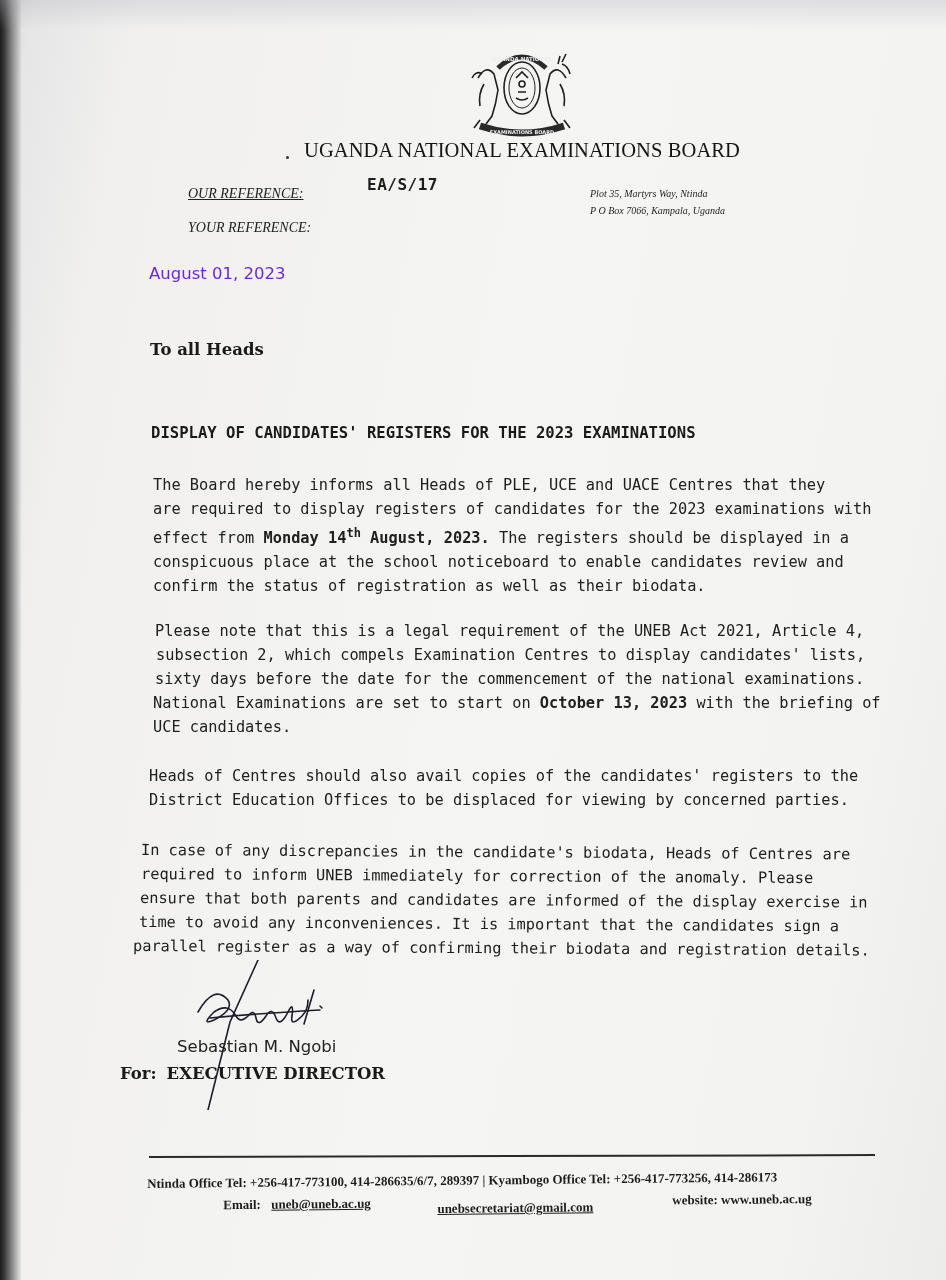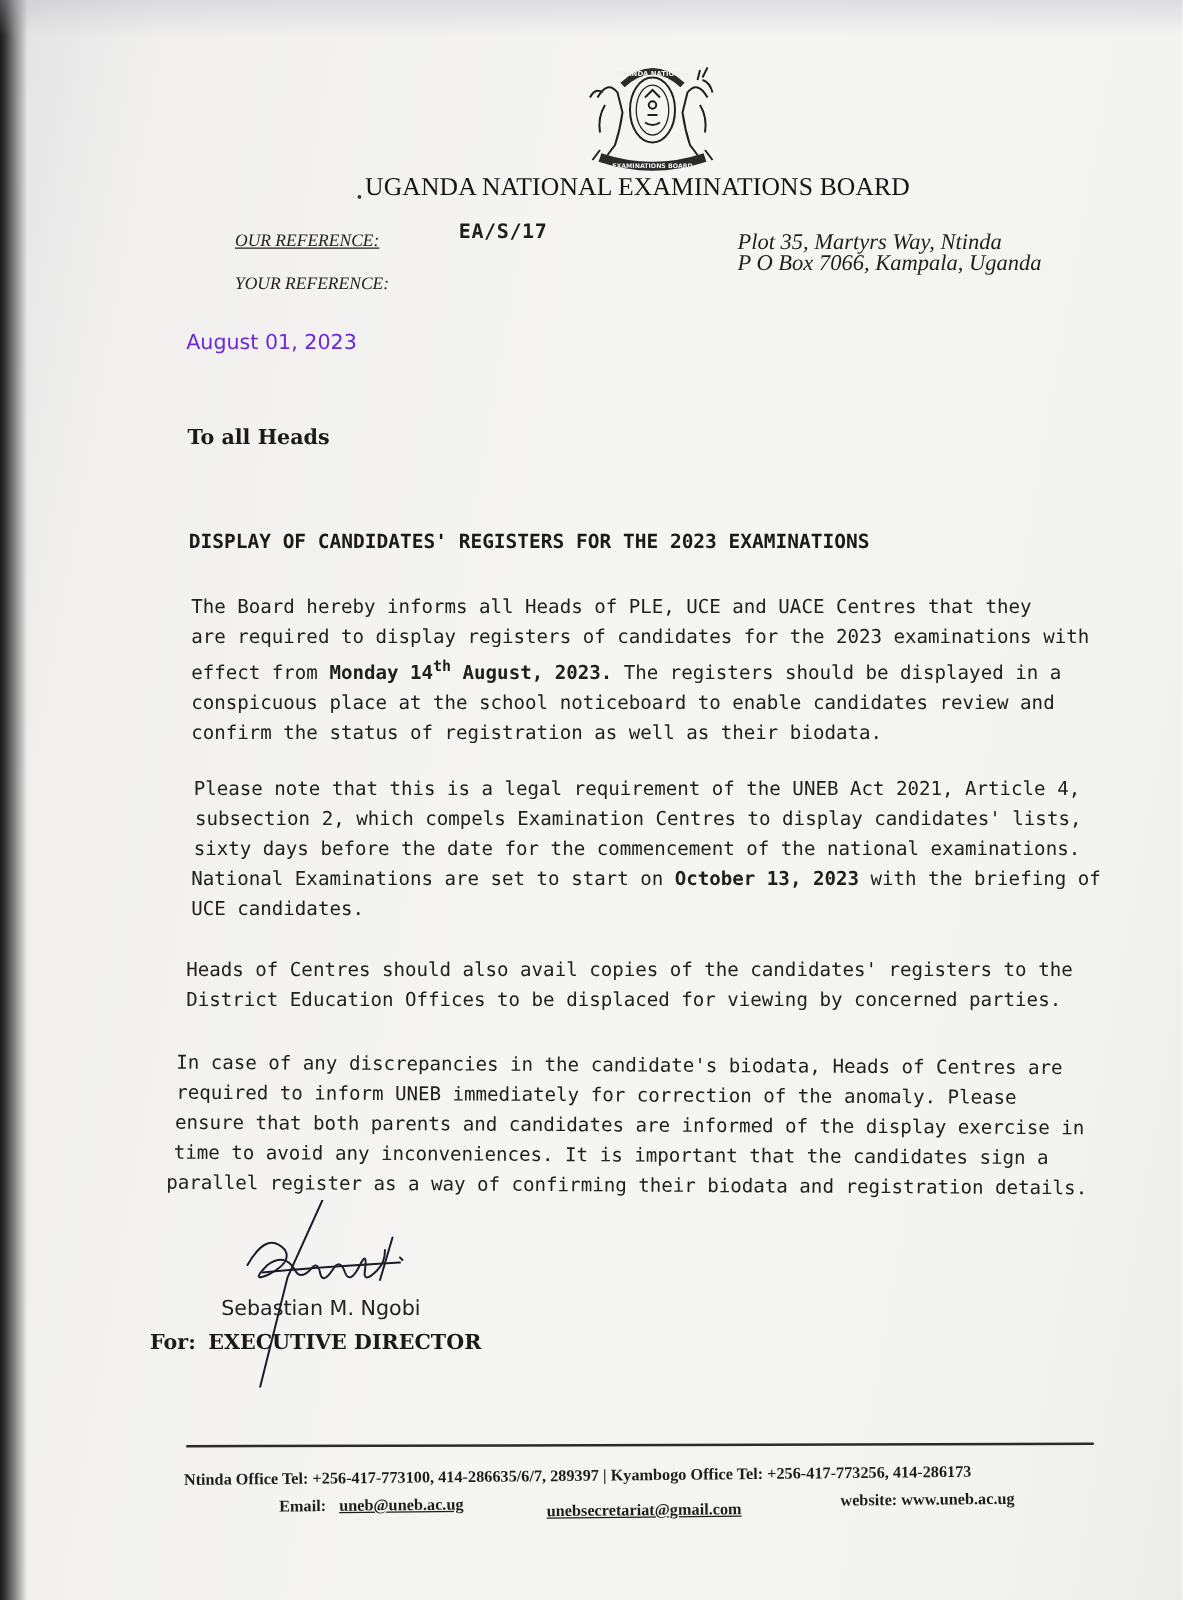--- a/index.html
+++ b/index.html
@@ -30,21 +30,21 @@
     }
     .crest {
       position: absolute;
       left: 458px;
       top: 48px;
       width: 128px;
       height: 90px;
     }
     .board-title {
       position: absolute;
-      left: 292px;
+      left: 304px;
       top: 139px;
       font-family: "Liberation Serif", serif;
       font-size: 20.5px;
       letter-spacing: 0.1px;
       color: #151515;
       white-space: nowrap;
     }
     .dot-mark {
       position: absolute;
       left: 286px; top: 156px;
@@ -67,21 +67,21 @@
       font-weight: bold;
       font-size: 16px;
       color: #1e1e1e;
       letter-spacing: 0.5px;
     }
     .address {
       position: absolute;
       left: 590px; top: 185px;
       font-family: "Liberation Serif", serif;
       font-style: italic;
-      font-size: 18px;
+      font-size: 10px;
       line-height: 17px;
       color: #1e1e1e;
     }
     .address div { white-space: nowrap; }
     .date {
       position: absolute;
       left: 149px; top: 264px;
       font-size: 16.5px;
       color: #6d28d9;
       text-align: right;

